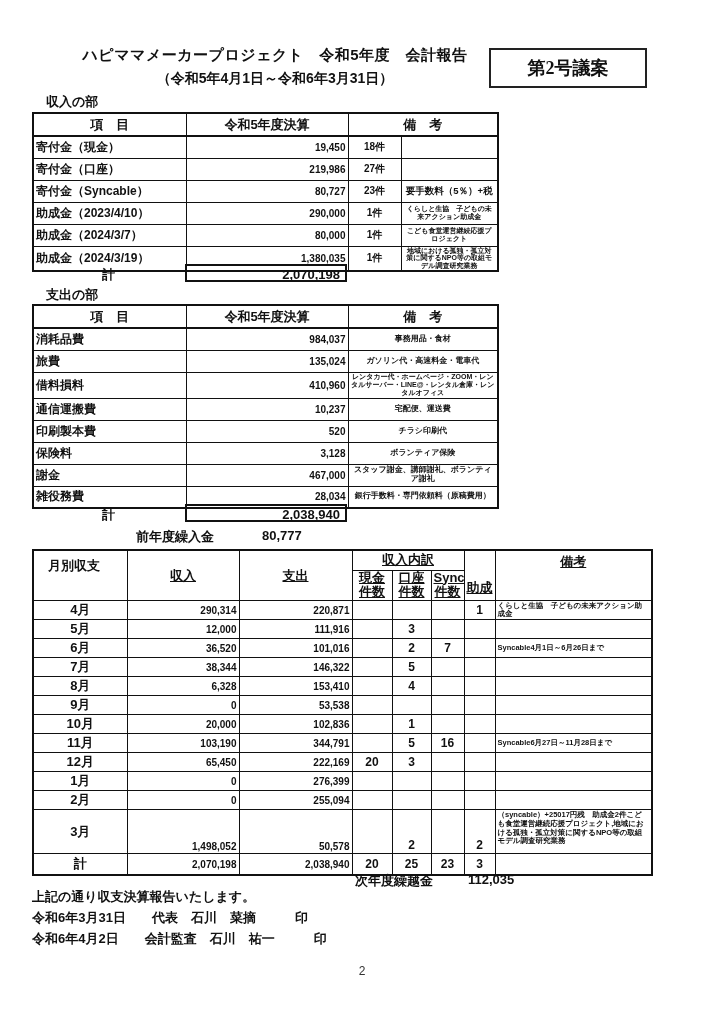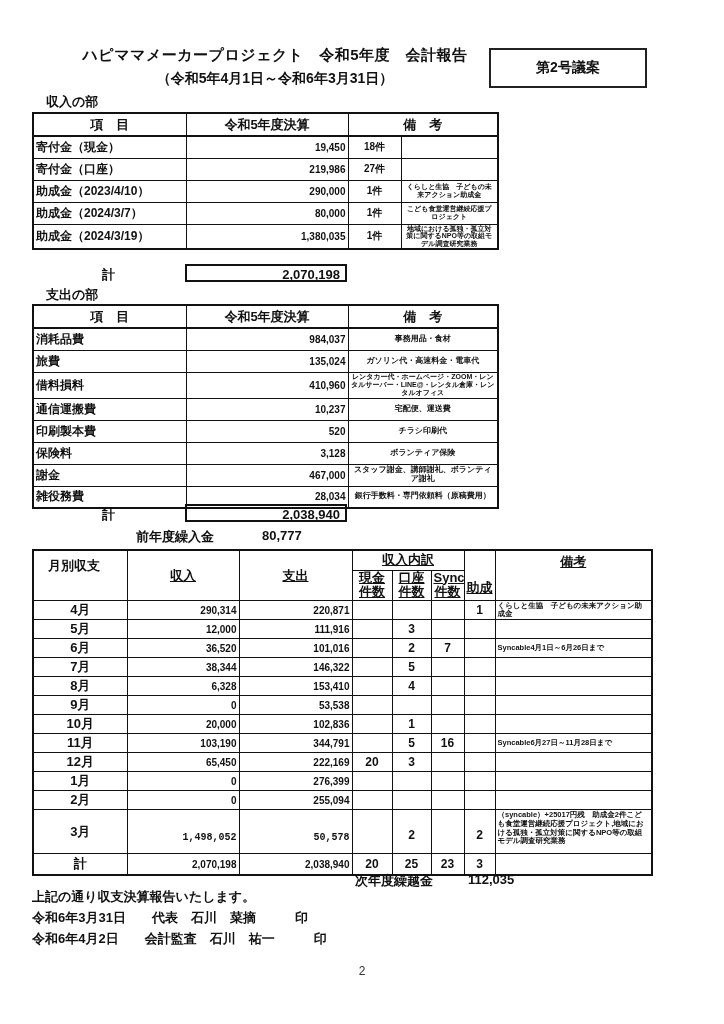--- a/index.html
+++ b/index.html
@@ -4,21 +4,21 @@
 <style>
   html,body{margin:0;padding:0;background:#e8e8e8;}
   .page{position:relative;width:724px;height:1024px;background:#ffffff;margin:0 auto;
         font-family:"Liberation Sans","DejaVu Sans",sans-serif;font-weight:bold;color:#111;overflow:hidden;}
   .abs{position:absolute;}
 
   
   .title{left:60px;top:46px;width:430px;text-align:center;font-size:15px;letter-spacing:.5px;}
   .subtitle{left:60px;top:70px;width:430px;text-align:center;font-size:14px;}
   .proposal{left:489px;top:48px;width:154px;height:36px;border:2px solid #222;
-            display:flex;align-items:center;justify-content:center;font-size:14px;}
+            display:flex;align-items:center;justify-content:center;font-size:18px;font-family:Liberation Serif, serif;}
 
   .seclabel{font-size:13px;}
 
   
   table{border-collapse:collapse;table-layout:fixed;}
   .t{border:2px solid #111;}
   .t td{border:1px solid #111;overflow:hidden;padding:0 2px;vertical-align:middle;}
   .t .hdr td{text-align:center;font-size:13px;border-bottom:2px solid #111;height:21px;}
   .item{font-size:12px;text-align:left;padding-left:3px;}
   .num{font-size:10px;text-align:right;padding-right:5px;}
@@ -49,21 +49,21 @@
   .monthly-t .h1 td,.monthly-t .h2 td{text-align:center;font-size:13px;text-decoration:underline;}
   .monthly-t .h2{height:27px;}
   .monthly-t .sub{font-size:8px;line-height:1.15;white-space:pre-line;text-align:center;}
   .monthly-t .grant-h{font-size:9px;vertical-align:bottom;padding-bottom:3px;}
   .monthly-t .rmk-h{font-size:12px;vertical-align:top;padding-top:2px;}
   .monthly-t tr.d{height:19px;}
   .mon{font-size:13px;text-align:center;}
   .mcnt{font-size:12px;text-align:center;}
   .mrmk{font-size:7.5px;line-height:1.15;text-align:left;padding-left:3px;}
   .monthly-t tr.tallrow{height:44px;}
-  .monthly-t tr.tallrow .num,.monthly-t tr.tallrow .mcnt{vertical-align:bottom;padding-bottom:10px;font-family:Liberation Mono, monospace;}
+  .monthly-t tr.tallrow .num,.monthly-t tr.tallrow .mcnt{vertical-align:bottom;padding-bottom:1px;}
   .monthly-t tr.tallrow .mrmk{vertical-align:top;padding-top:1px;}
   .monthly-t tr.trow{height:21px;}
 
   .nextyear-label{left:355px;top:872px;font-size:13px;}
   .nextyear-val{left:468px;top:872px;font-size:13px;}
 
   .footer{left:32px;top:886px;width:560px;font-size:13px;line-height:21px;}
   .pagenum{left:340px;top:964px;width:44px;text-align:center;font-size:12px;font-weight:normal;color:#333;}
 
   col.c-item{width:153px;} col.c-amt{width:162px;} col.c-cnt{width:53px;} col.c-rmk{width:97px;}
@@ -99,20 +99,26 @@
       <td class="item">寄付金（現金）</td>
       <td class="num">19,450</td>
       <td class="cnt">18件</td>
       <td class="rmk"></td>
     </tr>
     <tr>
       <td class="item">寄付金（口座）</td>
       <td class="num">219,986</td>
       <td class="cnt">27件</td>
       <td class="rmk"></td>
+    </tr>
+    <tr>
+      <td class="item">寄付金（Syncable）</td>
+      <td class="num">80,727</td>
+      <td class="cnt">23件</td>
+      <td class="rmk95">要手数料（5％）+税</td>
     </tr>
     <tr>
       <td class="item">助成金（2023/4/10）</td>
       <td class="num">290,000</td>
       <td class="cnt">1件</td>
       <td class="rmk">くらしと生協　子どもの未来アクション助成金</td>
     </tr>
     <tr>
       <td class="item">助成金（2024/3/7）</td>
       <td class="num">80,000</td>

